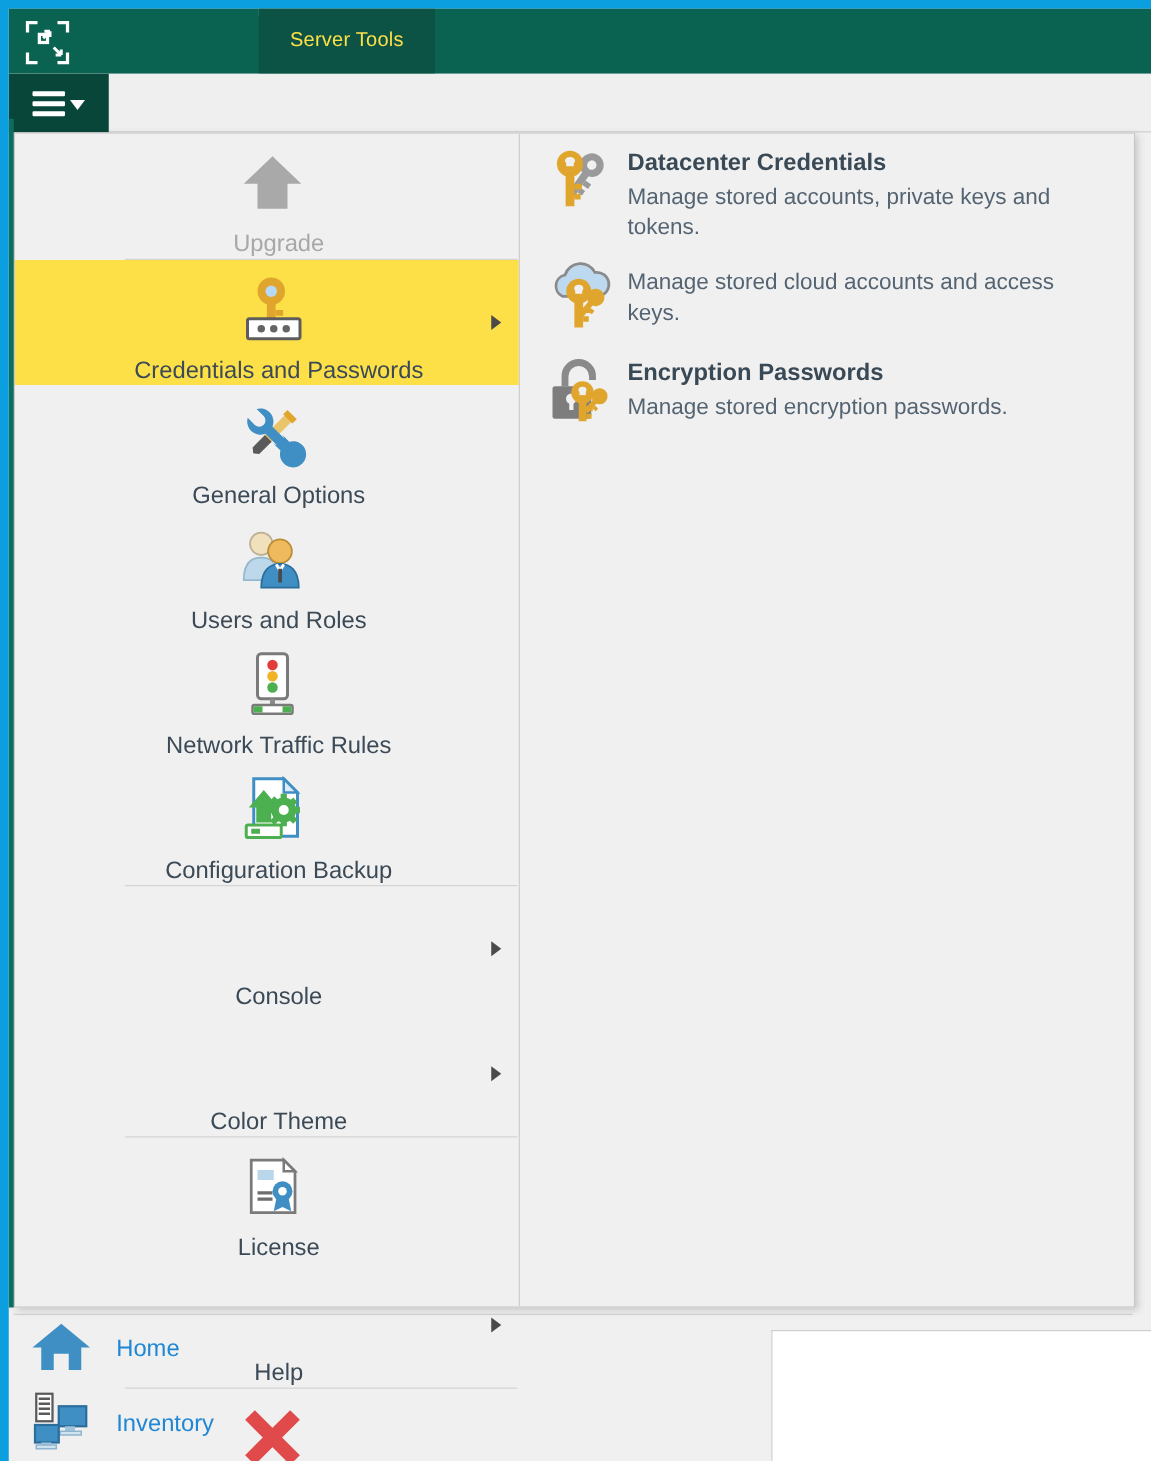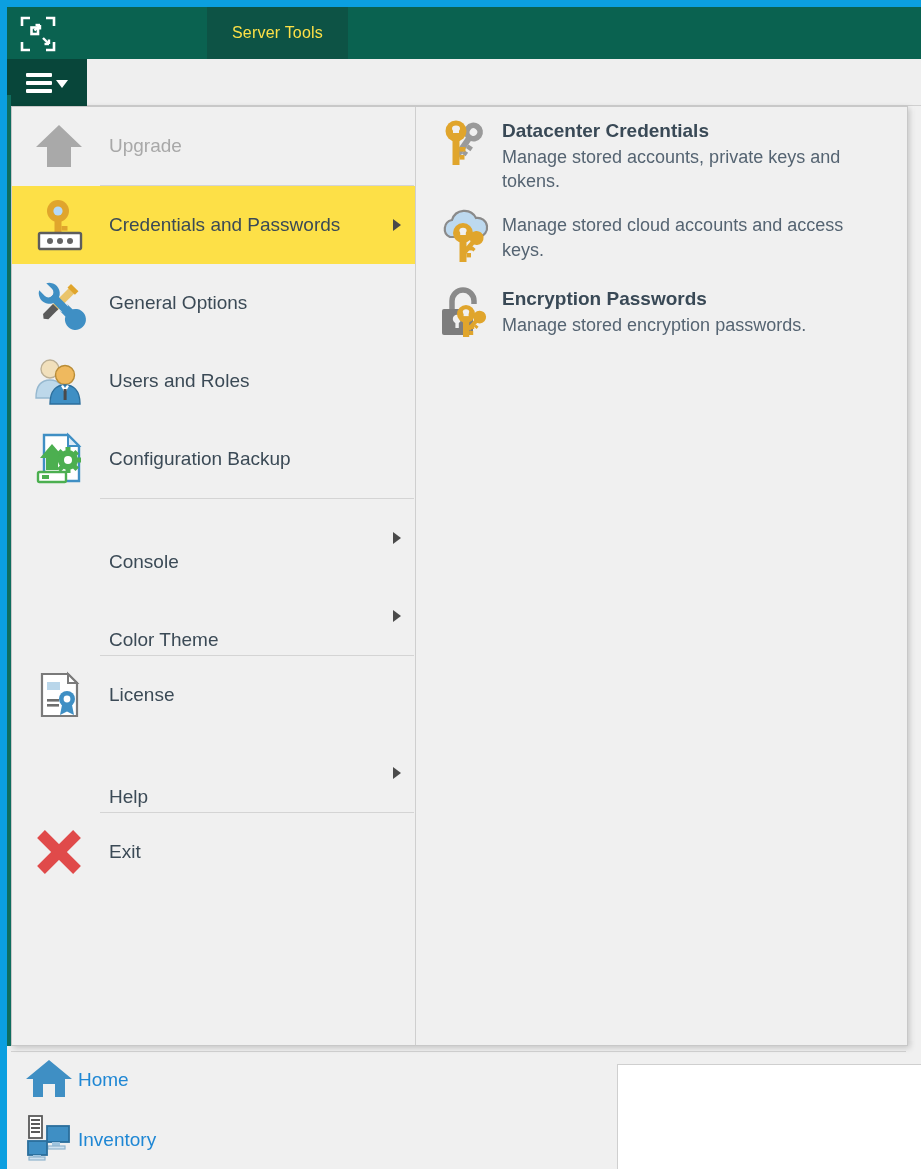--- a/index.html
+++ b/index.html
@@ -95,21 +95,21 @@
     position: absolute; left: 604px; top: 1052px; width: 13px; height: 117px;
     background: #f0f0f0;
   }
 
   
   .bottom-nav {
     position: absolute; left: 11px; top: 1052px; width: 593px; height: 117px;
     background: #f0f0f0;
   }
   .navitem {
-    position: absolute; display: flex; align-items: center; gap: 5px;
+    position: absolute; display: flex; align-items: center; gap: 20px;
     cursor: pointer; height: 48px; padding-left: 14px;
   }
   .navitem span { color: #1f87d4; font-size: 19px; }
 
   
   .popup {
     position: absolute; left: 11px; top: 106px; width: 897px; height: 940px;
     background: #f0f0f0;
     border: 1px solid #c8c8c8;
     box-shadow: 2px 2px 6px rgba(0,0,0,.18);
@@ -124,23 +124,24 @@
   }
   .popup-right {
     flex: 1; height: 100%;
     background: #f0f0f0;
     position: relative;
   }
 
   .mi {
     position: relative;
     display: flex; align-items: center;
-    height: 78px;
+    height: 100px;
     padding-left: 8px;
     cursor: pointer;
+    flex-direction: column;
   }
   .mi.disabled { cursor: default; }
   .mi .mi-ico {
     width: 78px; min-width: 78px; height: 78px;
     display: flex; align-items: center; justify-content: center;
   }
   .mi .mi-label {
     font-size: 19px; color: #3b4a56; padding-left: 11px;
   }
   .mi.disabled .mi-label { color: #a8a8a8; }
@@ -299,20 +300,35 @@
               <circle cx="35" cy="23" r="9.5" fill="#efb95e" stroke="#b98c36" stroke-width="1.4"></circle>
               <path d="M20 52 C20 38 27 33 35 33 C43 33 50 38 50 52 Z" fill="#3f8fc4" stroke="#2b6e9c" stroke-width="1.4"></path>
               <path d="M31 34 L35 41 L39 34 L37 33 L35 36 L33 33 Z" fill="#ffffff"></path>
               <rect x="33.6" y="37" width="3" height="11" fill="#4a4a4a"></rect>
             </g>
           </svg>
         </div>
         <div class="mi-label">Users and Roles</div>
       </div>
 
+      <div class="mi">
+        <div class="mi-ico">
+          <svg width="58" height="58" viewBox="0 0 58 58">
+            <rect x="17" y="5" width="24" height="36" rx="3" fill="#ffffff" stroke="#7a7a7a" stroke-width="2.4"></rect>
+            <circle cx="29" cy="14" r="4.2" fill="#e23c3c"></circle>
+            <circle cx="29" cy="23" r="4.2" fill="#f0b323"></circle>
+            <circle cx="29" cy="32" r="4.2" fill="#4caf50"></circle>
+            <rect x="27" y="41" width="4" height="5" fill="#8a8a8a"></rect>
+            <rect x="13" y="46" width="32" height="7" rx="1.5" fill="#ffffff" stroke="#7a7a7a" stroke-width="2"></rect>
+            <rect x="14" y="47" width="7" height="5" fill="#4caf50"></rect>
+            <rect x="37" y="47" width="7" height="5" fill="#4caf50"></rect>
+          </svg>
+        </div>
+        <div class="mi-label">Network Traffic Rules</div>
+      </div>
 
       <div class="mi">
         <div class="mi-ico">
           <svg width="58" height="58" viewBox="0 0 58 58">
             <path d="M14 5 H38 L49 16 V51 H14 Z" fill="#ffffff" stroke="#3f8fc4" stroke-width="2.4"></path>
             <path d="M38 5 L49 16 H38 Z" fill="#dcebf7" stroke="#3f8fc4" stroke-width="2"></path>
             <path d="M22 14 L34 28 L28 28 L28 40 L16 40 L16 28 L10 28 Z" fill="#4caf50"></path>
             <g fill="#4caf50">
               <circle cx="38" cy="30" r="10"></circle>
               <rect x="35.5" y="17" width="5" height="6"></rect>

